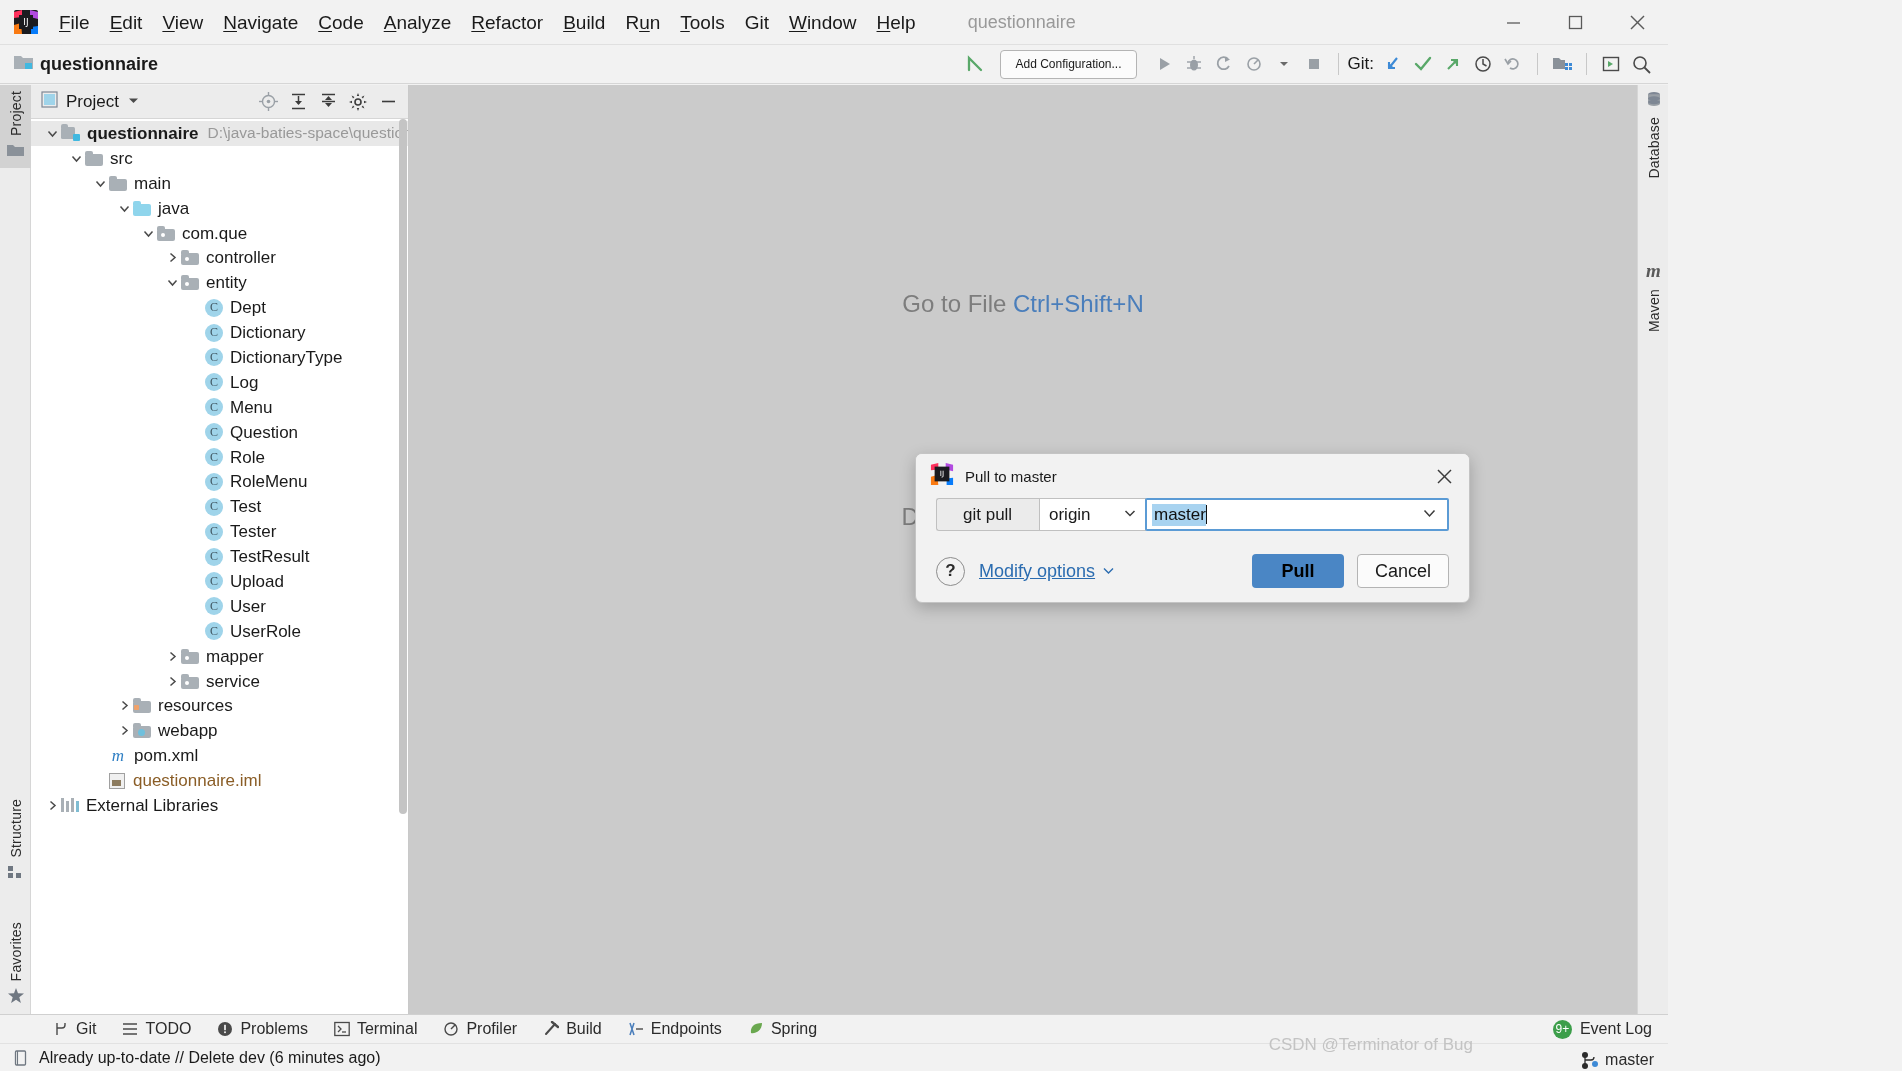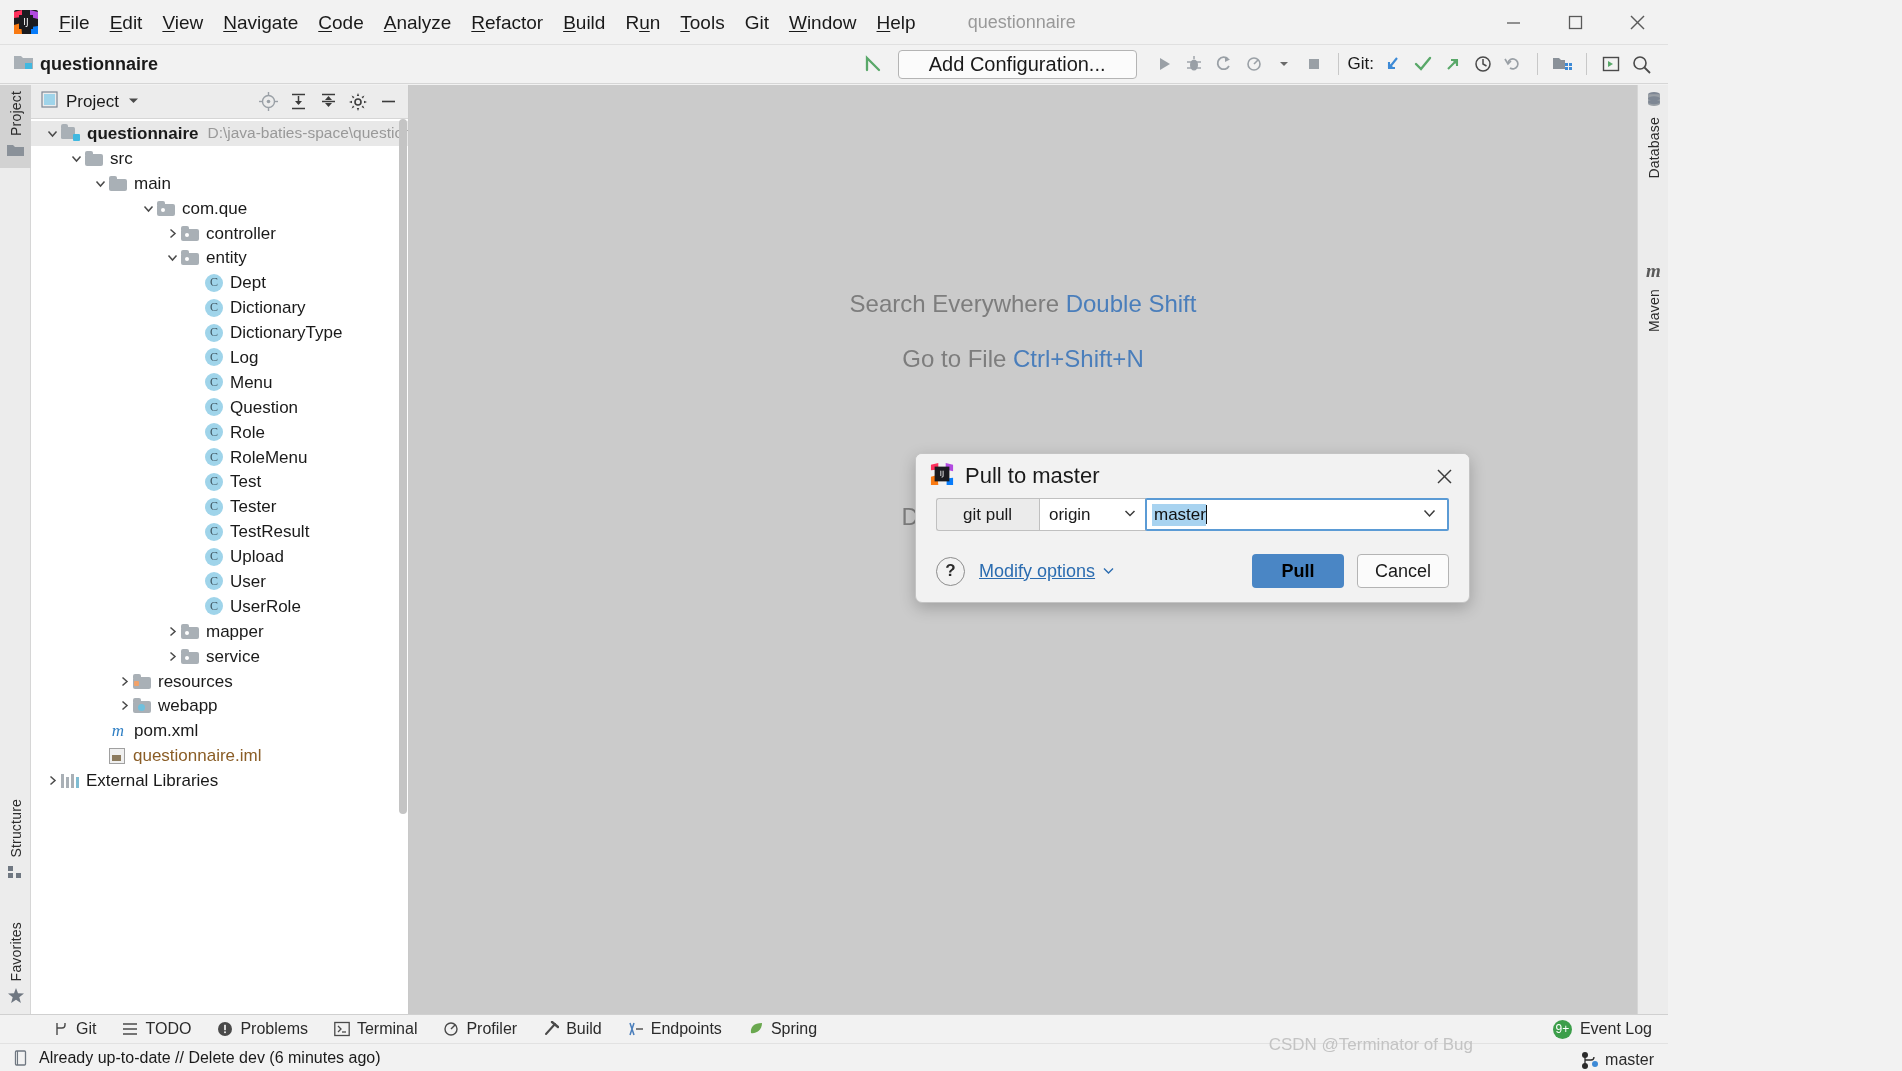--- a/index.html
+++ b/index.html
@@ -46,22 +46,22 @@
     height: 39px; background: #f2f2f2; display: flex; align-items: center;
     border-bottom: 1px solid #d6d6d6; position: relative;
   }
   .tb-project {
     display: flex; align-items: center; margin-left: 14px; gap: 7px;
   }
   .tb-project-name { font-size: 18px; font-weight: bold; color: #1a1a1a; }
   .tb-right { position: absolute; right: 0; display: flex; align-items: center; gap: 0px; }
   .run-config {
     border: 1px solid #b4b4b4; background: #fbfbfb; border-radius: 4px;
-    height: 29px; padding: 0 30px; display: flex; align-items: center;
-    font-size: 20px; color: #1a1a1a; margin-right: 12px; margin-left: 10px;
+    height: 29px; padding: 0 14px; display: flex; align-items: center;
+    font-size: 12px; color: #1a1a1a; margin-right: 12px; margin-left: 10px;
   }
   .tb-icon {
     width: 30px; height: 30px; display: flex; align-items: center; justify-content: center;
   }
   .tb-sep { width: 1px; height: 22px; background: #c8c8c8; margin: 0 9px; }
   .git-label { font-size: 17px; color: #1a1a1a; margin-right: 4px; }
 
   
   .main {
     position: absolute; top: 85px; left: 0; right: 0; bottom: 57px;
@@ -193,21 +193,21 @@
   .dialog {
     position: absolute; left: 506px; top: 368px; width: 555px;
     background: #f2f2f2; border-radius: 7px; border: 1px solid #c4c4c4;
     box-shadow: 0 5px 16px rgba(0,0,0,0.22);
     overflow: hidden;
   }
   .dlg-title-bar {
     height: 44px; display: flex; align-items: center; padding: 0 8px 0 14px;
     background: #f2f2f2;
   }
-  .dlg-title { font-size: 22px; color: #1a1a1a; margin-left: 11px; }
+  .dlg-title { font-size: 15px; color: #1a1a1a; margin-left: 11px; }
   .dlg-close {
     margin-left: auto; width: 34px; height: 34px; display: flex;
     align-items: center; justify-content: center; color: #3c3c3c;
   }
   .dlg-body { padding: 0 20px 0 20px; }
   .row-inputs { display: flex; align-items: stretch; height: 33px; }
   .fld-cmd {
     width: 103px; background: #ebebeb; border: 1px solid #c0c0c0; border-right: none;
     display: flex; align-items: center; padding-left: 26px; font-size: 17px; color: #1a1a1a;
     border-radius: 3px 0 0 3px;
@@ -570,20 +570,32 @@
               <svg width="13" height="13" viewBox="0 0 13 13">
                 <path d="M2.5 4.5 L6.5 9 L10.5 4.5" stroke="#4a4a4a" stroke-width="1.5" fill="none"></path>
               </svg>
             </span>
             <span class="folder">
               <i></i>
             </span>
             <span class="tlabel">main</span>
           </div>
           <div class="tree-row">
+            <span style="flex: 0 0 auto; width: 85px;"></span>
+            <span class="twisty">
+              <svg width="13" height="13" viewBox="0 0 13 13">
+                <path d="M2.5 4.5 L6.5 9 L10.5 4.5" stroke="#4a4a4a" stroke-width="1.5" fill="none"></path>
+              </svg>
+            </span>
+            <span class="folder blue">
+              <i></i>
+            </span>
+            <span class="tlabel">java</span>
+          </div>
+          <div class="tree-row">
             <span style="flex: 0 0 auto; width: 109px;"></span>
             <span class="twisty">
               <svg width="13" height="13" viewBox="0 0 13 13">
                 <path d="M2.5 4.5 L6.5 9 L10.5 4.5" stroke="#4a4a4a" stroke-width="1.5" fill="none"></path>
               </svg>
             </span>
             <span class="folder src">
               <i></i>
             </span>
             <span class="tlabel">com.que</span>
@@ -773,23 +785,20 @@
             <span class="tlabel">External Libraries</span>
           </div>
         </div>
       <div class="tree-scrollbar">
         <div class="thumb"></div>
       </div>
     </div>
 
     <div class="editor">
       <div class="hints">
-        <div class="hint-row">
-          <span>Search Everywhere </span><span class="key">Double Shift</span>
-        </div>
         <div class="hint-row">
           <span>Go to File </span><span class="key">Ctrl+Shift+N</span>
         </div>
       </div>
       <div class="drop-hint">Drop files here to open</div>
 
       <div class="dialog">
         <div class="dlg-title-bar">
           <span>
             <svg width="24" height="24" viewBox="0 0 26 26">

